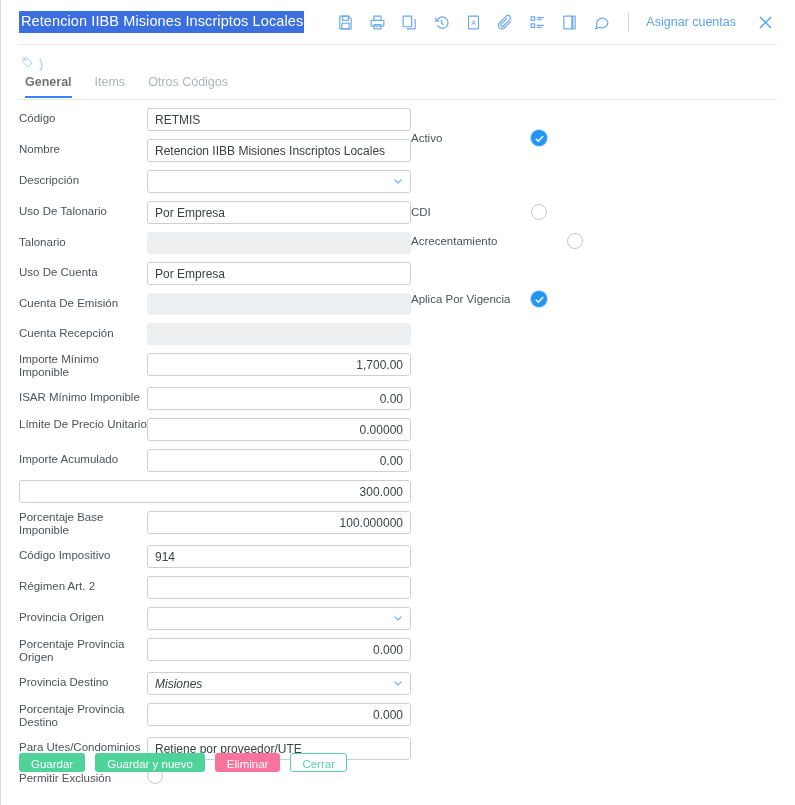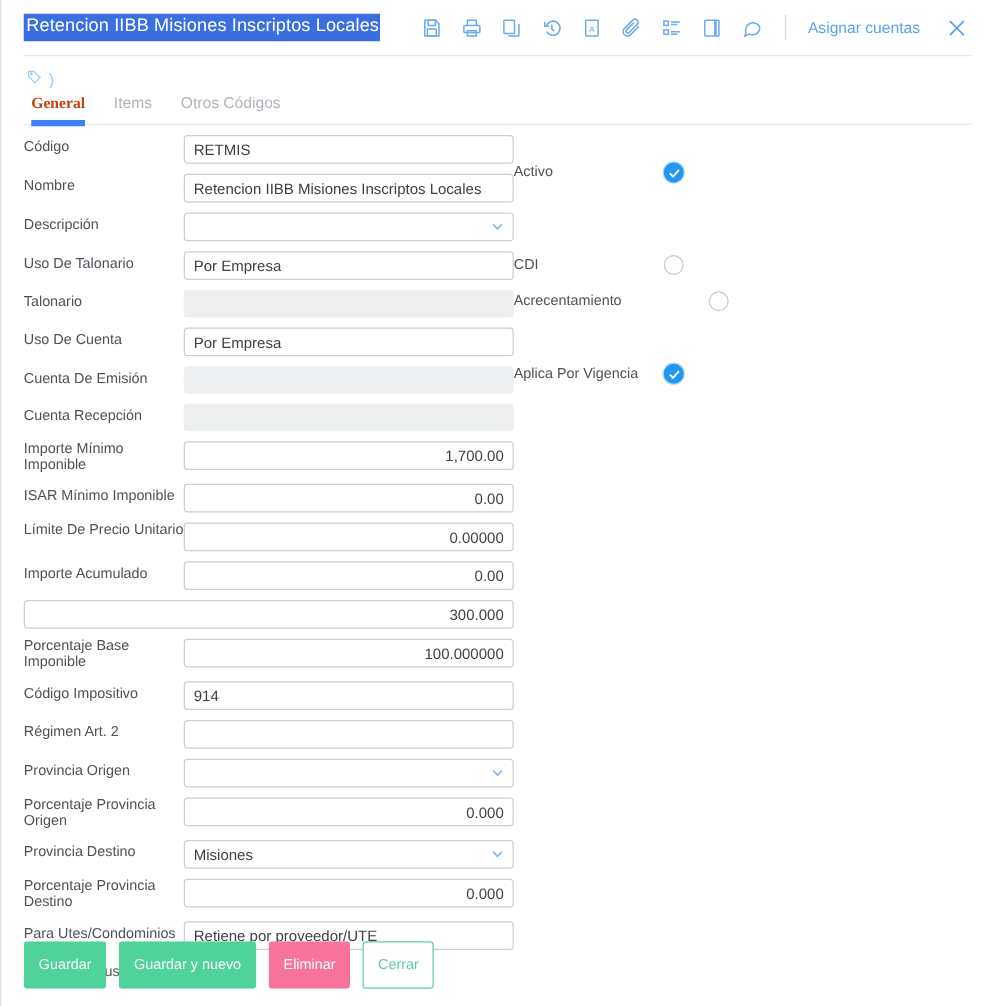--- a/index.html
+++ b/index.html
@@ -99,24 +99,23 @@
     padding-left: 6px;
   }
   .tab {
     font-size: 12.5px;
     color: #b0b5bb;
     cursor: pointer;
     padding-bottom: 6px;
     line-height: 15px;
   }
   .tab.active {
-    color: #c2410c;
+    color: #737373;
     font-weight: bold;
-    border-bottom: 5px solid #3b82f6;
-    font-family: Liberation Serif, serif;
+    border-bottom: 2px solid #3b82f6;
   }
 
   
   .form {
     position: absolute;
     left: 0; top: 108px; right: 0;
     padding: 0 18px;
   }
   .cols { display: flex; }
   .col-left { width: 392px; flex: none; }
@@ -152,21 +151,21 @@
     outline: none;
     display: block;
   }
   input.fld.num { text-align: right; }
   .fld.disabled {
     background: #eceef0;
     border-color: #eceef0;
     height: 22px;
   }
   .selwrap { position: relative; }
-  .selwrap input.fld { padding-right: 40px; }
+  .selwrap input.fld { padding-right: 40px; font-style: italic; }
   .chev {
     position: absolute;
     right: 7px; top: 5px;
     width: 12px; height: 12px;
     color: #7fb7f2;
     pointer-events: none;
   }
 
   
   .rrow {
@@ -198,21 +197,21 @@
 
   
   .btnbar {
     position: absolute;
     left: 18px;
     top: 753px;
     display: flex;
     gap: 10px;
   }
   .btn {
-    height: 38px;
+    height: 19px;
     border-radius: 3px;
     font-size: 11.5px;
     font-family: "Liberation Sans", sans-serif;
     padding: 0 11px;
     border: 1px solid transparent;
     cursor: pointer;
     line-height: 20px;
     white-space: nowrap;
   }
   .btn.green { background: #4fd39b; color: #fff; }

